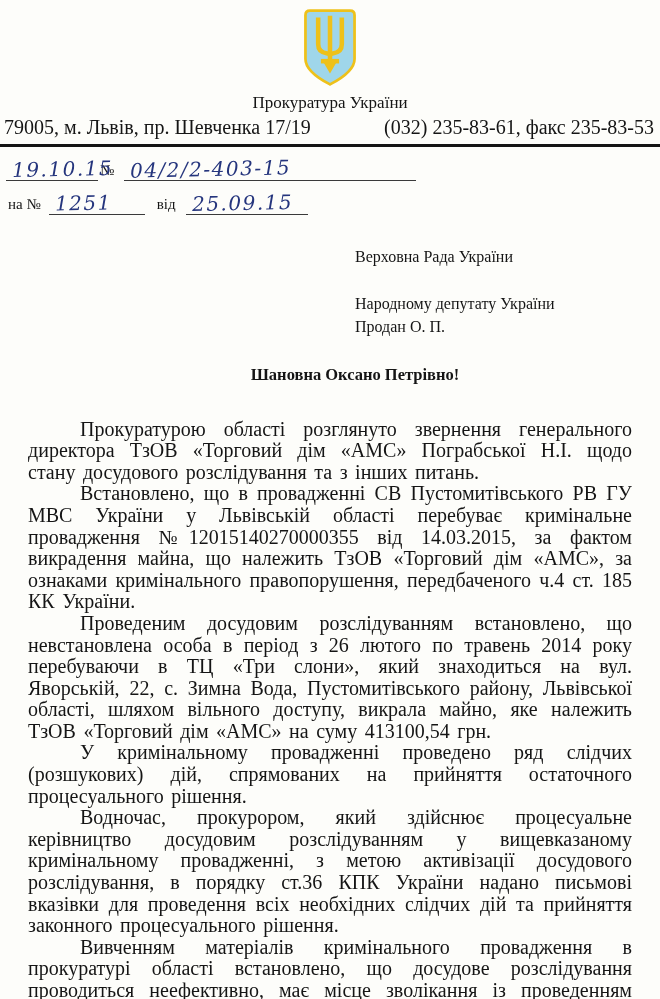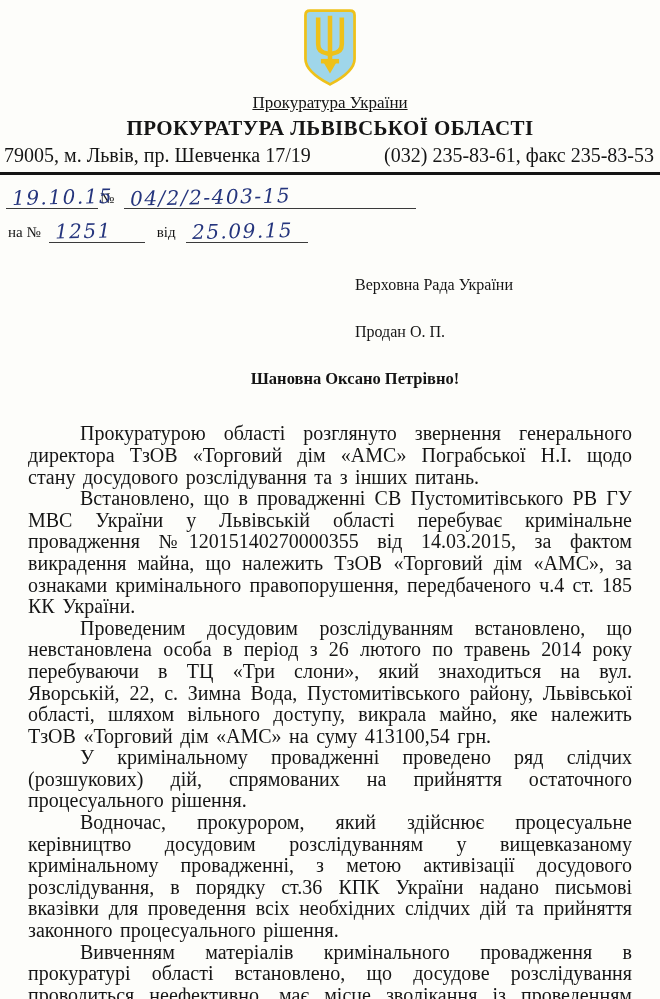--- a/index.html
+++ b/index.html
@@ -9,21 +9,21 @@
     font-family:"Liberation Serif",serif;
     color:#151515;
     position:relative;
     overflow:hidden;
   }
   .page{width:660px;height:999px;box-sizing:border-box;}
 
   
   .emblem-wrap{display:flex;justify-content:center;padding-top:8px;}
   .emblem-wrap svg{display:block;}
-  .org-country{text-align:center;font-size:17px;margin-top:5px;text-decoration:underline;}
+  .org-country{text-align:center;font-size:17px;margin-top:5px;}
   .org-name{text-align:center;font-size:21px;font-weight:bold;letter-spacing:.4px;margin-top:3px;}
   .contact-row{
     display:flex;justify-content:space-between;align-items:baseline;
     font-size:20px;padding:3px 6px 5px 4px;
   }
   .rule{border-bottom:3px solid #141414;width:660px;}
 
   
   .ref{padding:12px 8px 0 6px;font-size:15px;}
   .ref-row{display:flex;align-items:flex-end;margin-bottom:12px;}
@@ -88,21 +88,20 @@
           <path d="M45 13 V40 Q45 49 35 50"></path>
           <path d="M32 11 V56"></path>
         </g>
         <rect x="22" y="56" width="20" height="5" fill="#eec11a"></rect>
         <path d="M32 72 L25 60 H39 Z" fill="#eec11a"></path>
       </svg>
     </span>
   </div>
 
   <div class="org-country">Прокуратура України</div>
-  <div class="org-name">ПРОКУРАТУРА ЛЬВІВСЬКОЇ ОБЛАСТІ</div>
 
   <div class="contact-row">
     <span>79005, м. Львів, пр. Шевченка 17/19</span>
     <span>(032) 235-83-61, факс 235-83-53</span>
   </div>
 
   <div class="rule"></div>
 
   <div class="ref">
     <div class="ref-row">
@@ -122,20 +121,21 @@
       <span class="ref-label" style="margin-left:10px;">від</span>
       <span class="hw-line date2">
         <span class="hw">25.09.15</span>
       </span>
     </div>
   </div>
 
   <div class="recipient">
     <div>Верховна Рада України</div>
     <div class="gap"></div>
+    <div>Народному депутату України</div>
     <div>Продан О. П.</div>
   </div>
 
   <div class="salutation">Шановна Оксано Петрівно!</div>
 
   <div class="body-text">
     <p>Прокуратурою області розглянуто звернення генерального директора ТзОВ «Торговий дім «АМС» Пограбської Н.І. щодо стану досудового розслідування та з інших питань.</p>
     <p>Встановлено, що в провадженні СВ Пустомитівського РВ ГУ МВС України у Львівській області перебуває кримінальне провадження №12015140270000355 від 14.03.2015, за фактом викрадення майна, що належить ТзОВ «Торговий дім «АМС», за ознаками кримінального правопорушення, передбаченого ч.4 ст. 185 КК України.</p>
     <p>Проведеним досудовим розслідуванням встановлено, що невстановлена особа в період з 26 лютого по травень 2014 року перебуваючи в ТЦ «Три слони», який знаходиться на вул. Яворській, 22, с. Зимна Вода, Пустомитівського району, Львівської області, шляхом вільного доступу, викрала майно, яке належить ТзОВ «Торговий дім «АМС» на суму 413100,54 грн.</p>
     <p>У кримінальному провадженні проведено ряд слідчих (розшукових) дій, спрямованих на прийняття остаточного процесуального рішення.</p>

